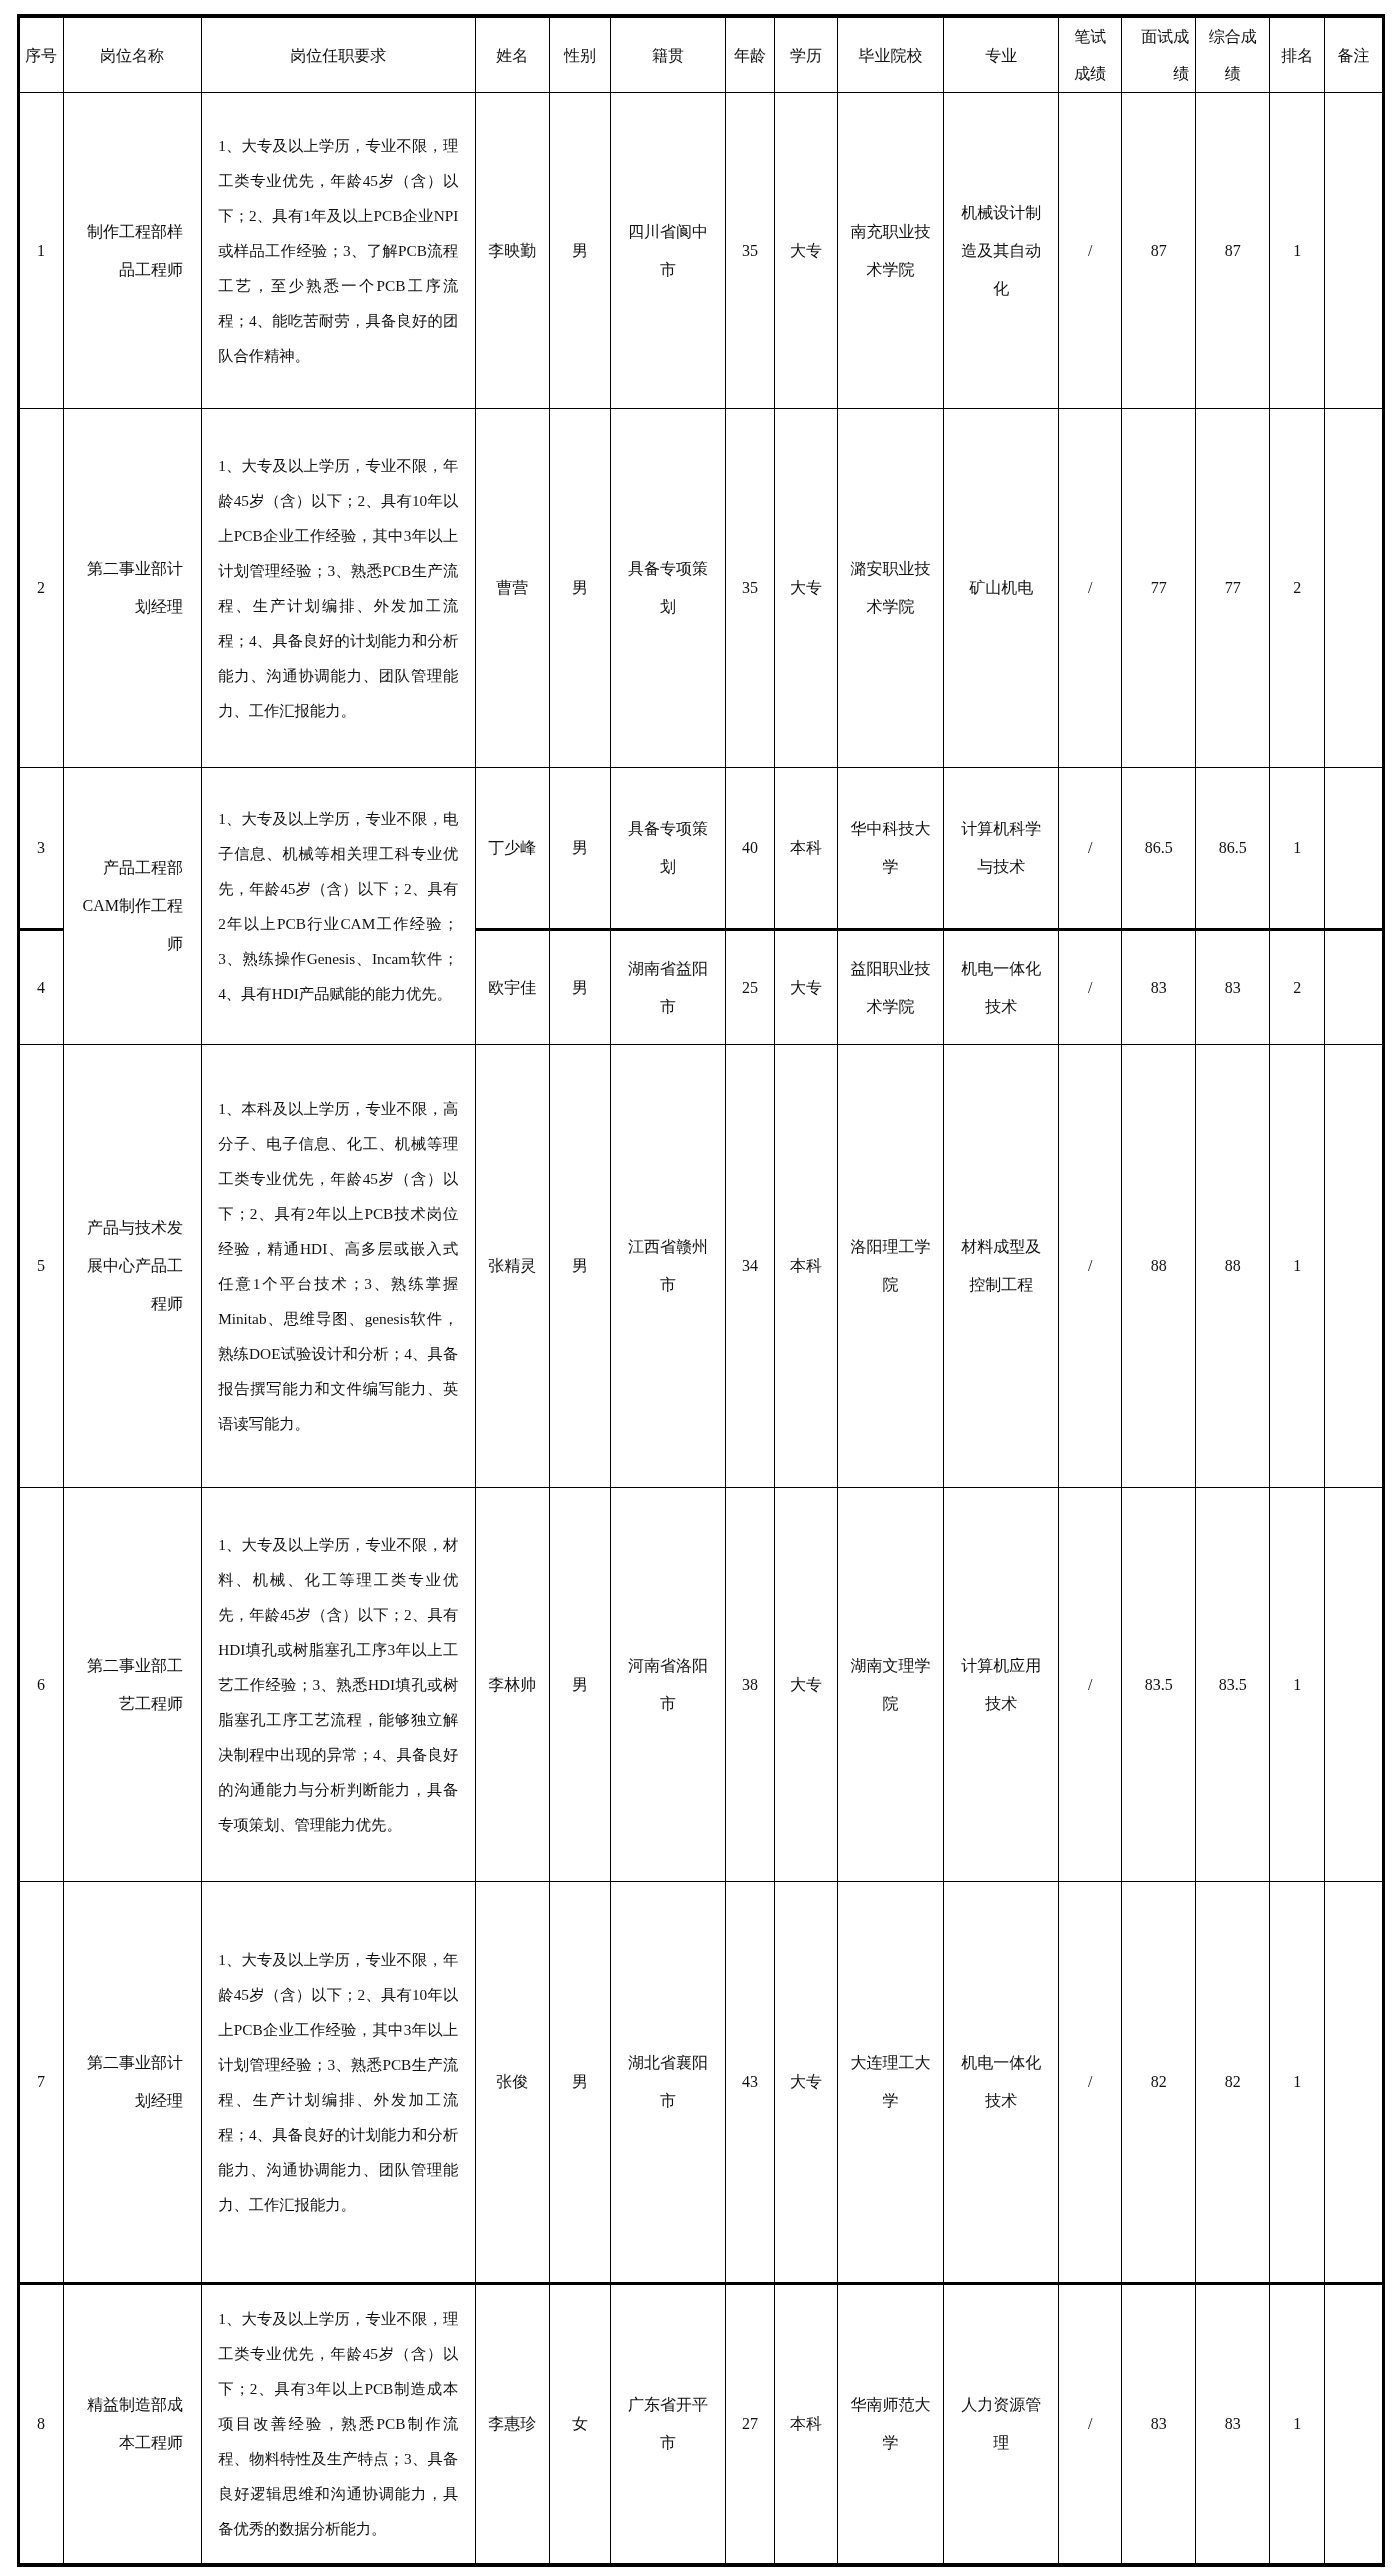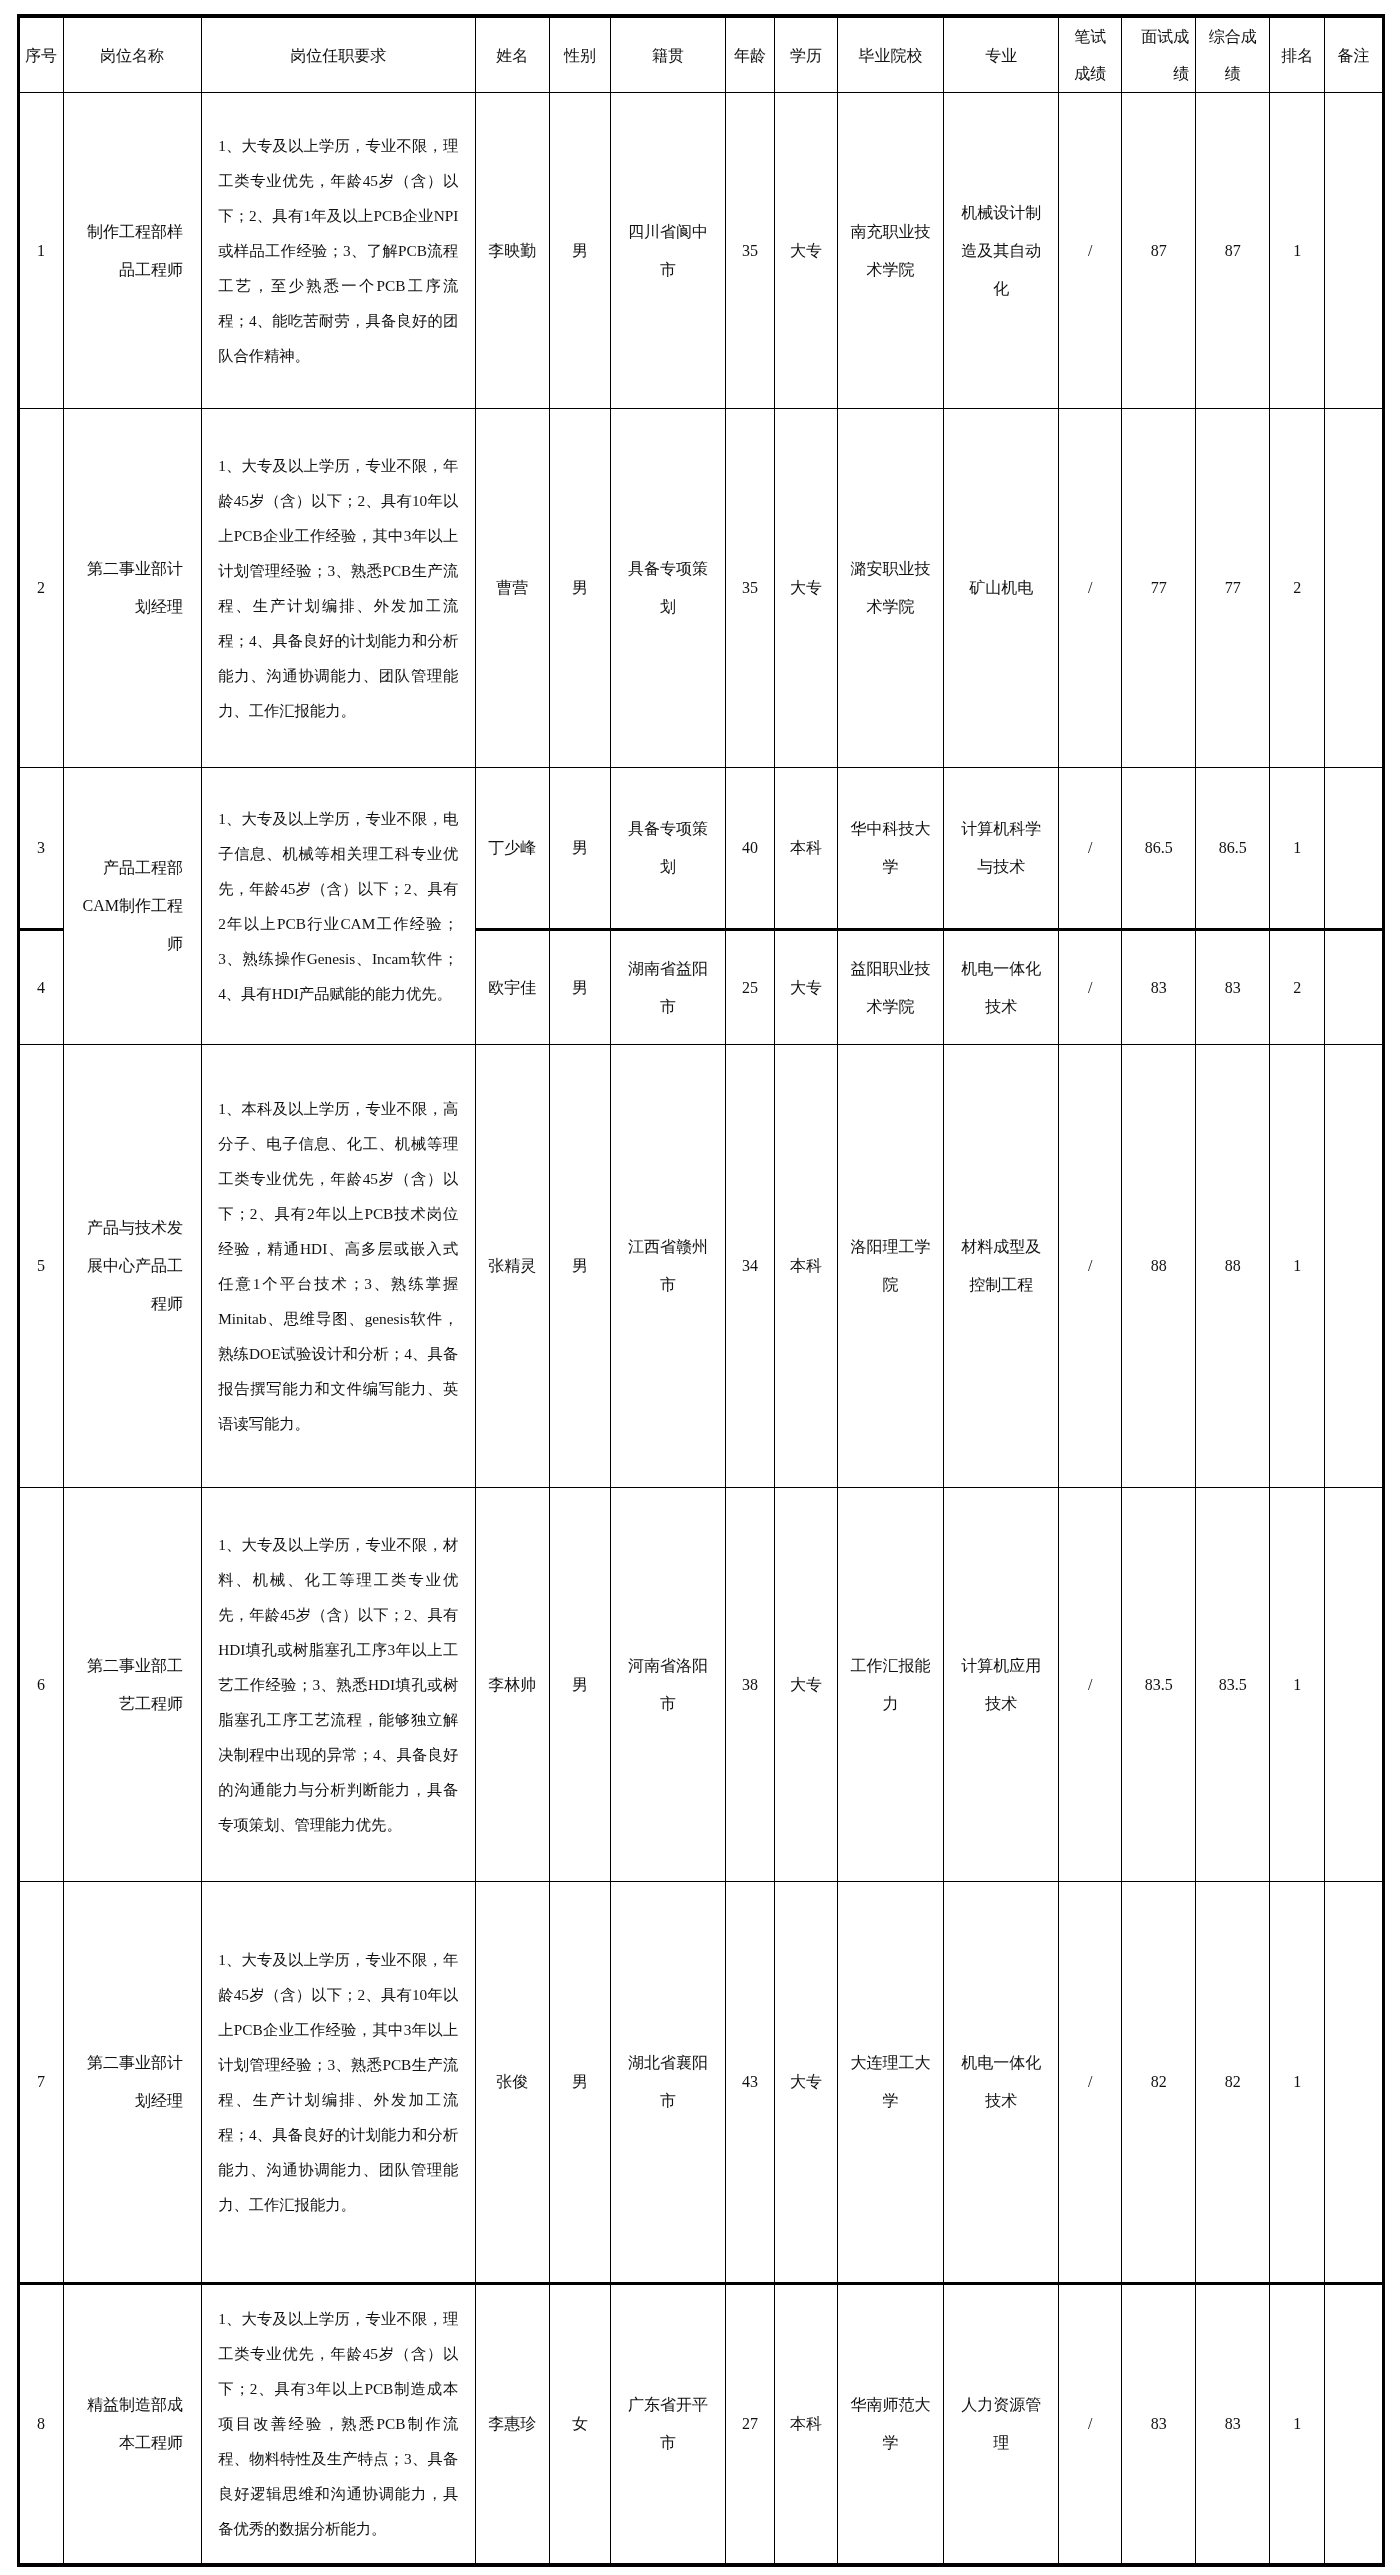--- a/index.html
+++ b/index.html
@@ -182,21 +182,21 @@
         </tr>
         <tr style="height: 394px;">
           <td class="c-no">6</td>
           <td class="c-position">第二事业部工艺工程师</td>
           <td class="c-requirements">1、大专及以上学历，专业不限，材料、机械、化工等理工类专业优先，年龄45岁（含）以下；2、具有HDI填孔或树脂塞孔工序3年以上工艺工作经验；3、熟悉HDI填孔或树脂塞孔工序工艺流程，能够独立解决制程中出现的异常；4、具备良好的沟通能力与分析判断能力，具备专项策划、管理能力优先。</td>
           <td class="c-name">李林帅</td>
           <td class="c-gender">男</td>
           <td class="c-hometown">河南省洛阳市</td>
           <td class="c-age">38</td>
           <td class="c-education">大专</td>
-          <td class="c-school">工作汇报能力</td>
+          <td class="c-school">湖南文理学院</td>
           <td class="c-major">计算机应用技术</td>
           <td class="c-written_score">/</td>
           <td class="c-interview_score">83.5</td>
           <td class="c-composite_score">83.5</td>
           <td class="c-rank">1</td>
           <td class="c-remark"></td>
         </tr>
         <tr style="height: 402px;">
           <td class="c-no">7</td>
           <td class="c-position">第二事业部计划经理</td>

